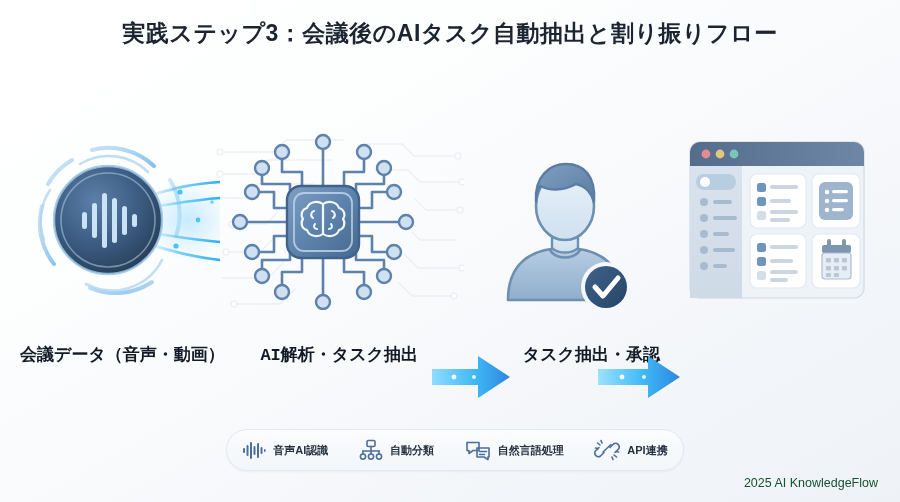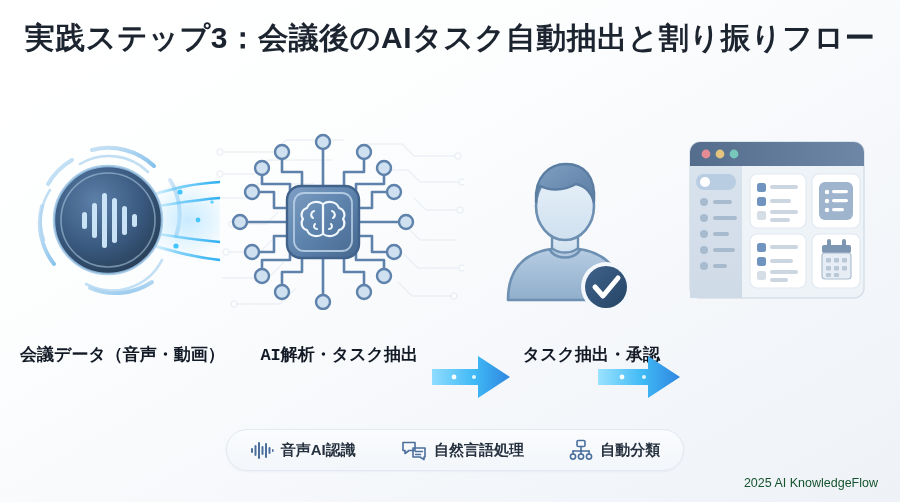--- a/index.html
+++ b/index.html
@@ -5,21 +5,21 @@
   html,body{margin:0;padding:0;}
   body{
     width:900px;height:502px;overflow:hidden;
     font-family:"Liberation Sans","DejaVu Sans",sans-serif;
     background:linear-gradient(150deg,#ffffff 0%,#fdfefe 30%,#f6f8fb 62%,#eef2f7 100%);
     position:relative;
   }
   
   .title{
     position:absolute;left:0;top:18px;width:900px;text-align:center;
-    font-size:30px;font-weight:bold;color:#1c2430;letter-spacing:.5px;
+    font-size:23px;font-weight:bold;color:#1c2430;letter-spacing:.5px;
     white-space:nowrap;
   }
   
   .flow{position:absolute;left:0;top:128px;width:900px;height:220px;}
   .stage{position:absolute;top:0;height:180px;}
   .stage-label{
     position:absolute;top:183px;width:100%;text-align:right;
     font-size:17px;font-weight:bold;color:#121a26;white-space:nowrap;margin-top:32px;
   }
   
@@ -41,21 +41,21 @@
   
   .badgebar{
     position:absolute;left:226px;top:429px;width:458px;height:42px;
     box-sizing:border-box;
     background:linear-gradient(180deg,#fafcfe 0%,#f3f6fa 100%);
     border:1px solid #e3e9f1;border-radius:21px;
     display:flex;align-items:center;justify-content:space-around;
     box-shadow:0 1px 2px rgba(60,80,110,.05);
   }
   .badge{display:flex;align-items:center;gap:7px;}
-  .badge-label{font-size:15px;color:#26313f;font-weight:bold;white-space:nowrap;}
+  .badge-label{font-size:11px;color:#26313f;font-weight:bold;white-space:nowrap;}
   .badge-icon{display:block;flex:0 0 auto;}
 
   
   .footer{
     position:absolute;right:22px;bottom:12px;
     font-size:12.5px;color:#14532d;white-space:nowrap;
   }
 </style>
 </head>
 <body>
@@ -414,45 +414,61 @@
         <rect x="11.5" y="6" width="2" height="9" rx="1"></rect>
         <rect x="15" y="3" width="2" height="15" rx="1"></rect>
         <rect x="18.5" y="7" width="2" height="7" rx="1"></rect>
         <rect x="22" y="9" width="1.6" height="3" rx=".8"></rect>
       </g>
     </svg>
     <span class="badge-label">音声AI認識</span>
   </div>
 
   <div class="badge">
-    <svg class="badge-icon" width="26" height="22" viewBox="0 0 26 22">
-      <g fill="none" stroke="#4a6f9c" stroke-width="1.6" stroke-linejoin="round" stroke-linecap="round">
-        <path d="M2 3.5 h12 v8 h-6 l-4 3 v-3 h-2 Z"></path>
-        <path d="M24 9 h-12 v9 h7 l4 2.6 v-2.6 h1 Z"></path>
-      </g>
-      <g stroke="#4a6f9c" stroke-width="1.5" stroke-linecap="round">
-        <path d="M14.5 12.5 h7"></path>
-          <path d="M14.5 15.5 h5"></path>
-      </g>
-    </svg>
-    <span class="badge-label">自然言語処理</span>
-  </div>
-
-  <div class="badge">
     <svg class="badge-icon" width="24" height="22" viewBox="0 0 24 22">
       <g fill="none" stroke="#4a6f9c" stroke-width="1.6" stroke-linecap="round">
         <rect x="8" y="1.5" width="8" height="6" rx="1.3"></rect>
         <path d="M12 7.5 V12"></path>
         <path d="M4 12 H20"></path>
         <path d="M4 12 V15"></path>
           <path d="M12 12 V15"></path>
           <path d="M20 12 V15"></path>
         <circle cx="4" cy="17.6" r="2.6"></circle>
         <circle cx="12" cy="17.6" r="2.6"></circle>
         <circle cx="20" cy="17.6" r="2.6"></circle>
       </g>
     </svg>
     <span class="badge-label">自動分類</span>
   </div>
 
+  <div class="badge">
+    <svg class="badge-icon" width="26" height="22" viewBox="0 0 26 22">
+      <g fill="none" stroke="#4a6f9c" stroke-width="1.6" stroke-linejoin="round" stroke-linecap="round">
+        <path d="M2 3.5 h12 v8 h-6 l-4 3 v-3 h-2 Z"></path>
+        <path d="M24 9 h-12 v9 h7 l4 2.6 v-2.6 h1 Z"></path>
+      </g>
+      <g stroke="#4a6f9c" stroke-width="1.5" stroke-linecap="round">
+        <path d="M14.5 12.5 h7"></path>
+          <path d="M14.5 15.5 h5"></path>
+      </g>
+    </svg>
+    <span class="badge-label">自然言語処理</span>
+  </div>
+
+  <div class="badge">
+    <svg class="badge-icon" width="26" height="22" viewBox="0 0 26 22">
+      <g fill="none" stroke="#4a6f9c" stroke-width="1.6" stroke-linecap="round">
+        <path d="M10 13.5 L6.5 17 a3.6 3.6 0 0 1 -5 -5 L5 8.5"></path>
+        <path d="M16 8.5 L19.5 5 a3.6 3.6 0 0 1 5 5 L21 13.5"></path>
+        <path d="M9 13 L17 5.5"></path>
+        <path d="M3.5 4 L6 6"></path>
+          <path d="M7 1.5 L8 4"></path>
+        <path d="M22.5 18 L20 16"></path>
+          <path d="M19 20.5 L18 18"></path>
+        <path d="M1.5 9 L4 9.5"></path>
+          <path d="M24.5 13 L22 12.5"></path>
+      </g>
+    </svg>
+    <span class="badge-label">API連携</span>
+  </div>
 </div>
 
 <div class="footer">2025 AI KnowledgeFlow</div>
 
 </body></html>

